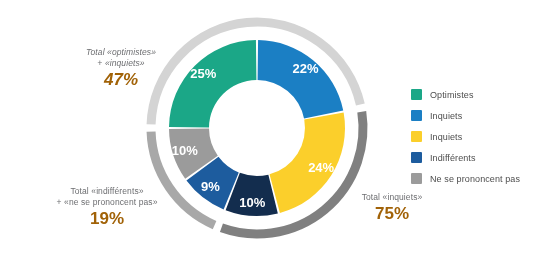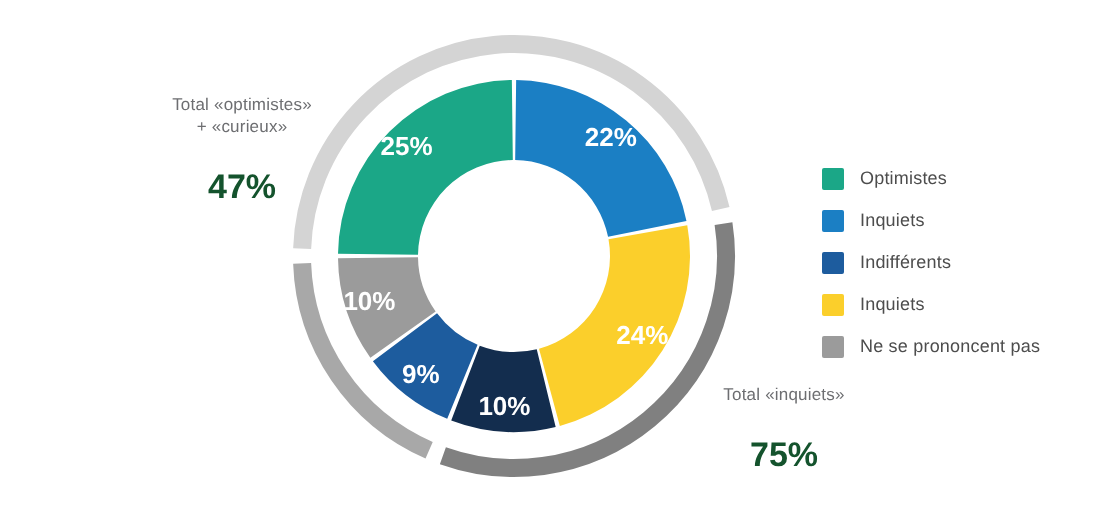--- a/index.html
+++ b/index.html
@@ -15,29 +15,29 @@
 
   .slice-label{
     font-size:13px;font-weight:700;fill:#ffffff;
     font-family:"Liberation Sans", sans-serif;
     text-anchor:middle;dominant-baseline:middle;
   }
 
   
   .anno{position:absolute;text-align:center;color:#6d6e71;}
   .anno .l1,.anno .l2{font-size:8.5px;line-height:11px;letter-spacing:.1px;white-space:nowrap;}
-  .anno .big{font-size:17px;font-weight:700;color:#14532d;margin-top:15px;line-height:19px;}
+  .anno .big{font-size:17px;font-weight:700;color:#a16207;margin-top:1px;line-height:19px;}
 
-  #anno-opt{left:56px;top:47px;width:130px;}
+  #anno-opt{left:56px;top:47px;width:130px;font-style:italic;}
   #anno-ind{left:24px;top:186px;width:166px;}
   #anno-inq{left:330px;top:192px;width:124px;}
 
   
   #legend{position:absolute;left:411px;top:84px;}
-  .legend-row{display:flex;align-items:flex-start;height:16px;margin-bottom:5px;}
+  .legend-row{display:flex;align-items:flex-end;height:16px;margin-bottom:5px;}
   .legend-sw{width:11px;height:11px;flex:0 0 11px;margin-right:8px;border-radius:1px;}
   .legend-label{font-size:9px;color:#4d4d4d;white-space:nowrap;letter-spacing:.1px;}
 </style>
 </head>
 <body>
 
 <div id="stage">
 
   <svg id="donut" viewBox="0 0 240 240">
     <g id="outer-arcs">
@@ -58,46 +58,51 @@
         <text x="184.16892233815315" y="160.72283641840374" class="slice-label">24%</text>
         <text x="115.2279205157722" y="195.85003136054866" class="slice-label">10%</text>
         <text x="73.41906392237378" y="180.05178094055248" class="slice-label">9%</text>
         <text x="47.71970476156834" y="143.485291572496" class="slice-label">10%</text>
         <text x="66.25988462982238" y="66.2598846298224" class="slice-label">25%</text>
       </g>
   </svg>
 
   <div class="anno" id="anno-opt">
     <div class="l1">Total «optimistes»</div>
-    <div class="l2">+ «curieux»</div>
+    <div class="l2">+ «inquiets»</div>
     <div class="big">47%</div>
   </div>
 
+  <div class="anno" id="anno-ind">
+    <div class="l1">Total «indifférents»</div>
+    <div class="l2">+ «ne se prononcent pas»</div>
+    <div class="big">19%</div>
+  </div>
 
   <div class="anno" id="anno-inq">
     <div class="l1">Total «inquiets»</div>
     <div class="big">75%</div>
   </div>
 
   <div id="legend">
       <div class="legend-row">
         <span class="legend-sw" style="background: rgb(27, 167, 135);"></span>
         <span class="legend-label">Optimistes</span>
       </div>
       <div class="legend-row">
         <span class="legend-sw" style="background: rgb(27, 127, 196);"></span>
         <span class="legend-label">Inquiets</span>
       </div>
       <div class="legend-row">
+        <span class="legend-sw" style="background: rgb(251, 207, 43);"></span>
+        <span class="legend-label">Inquiets</span>
+      </div>
+      <div class="legend-row">
         <span class="legend-sw" style="background: rgb(29, 92, 158);"></span>
         <span class="legend-label">Indifférents</span>
-      </div>
-      <div class="legend-row">
-        <span class="legend-sw" style="background: rgb(251, 207, 43);"></span>
-        <span class="legend-label">Inquiets</span>
       </div>
       <div class="legend-row">
         <span class="legend-sw" style="background: rgb(155, 155, 155);"></span>
         <span class="legend-label">Ne se prononcent pas</span>
       </div>
     </div>
 
 </div>
 
 </body></html>

